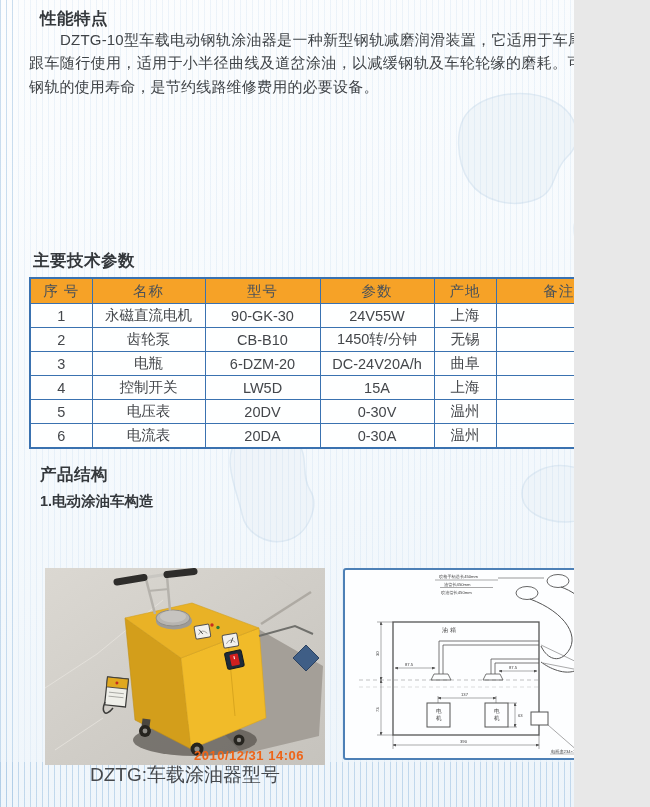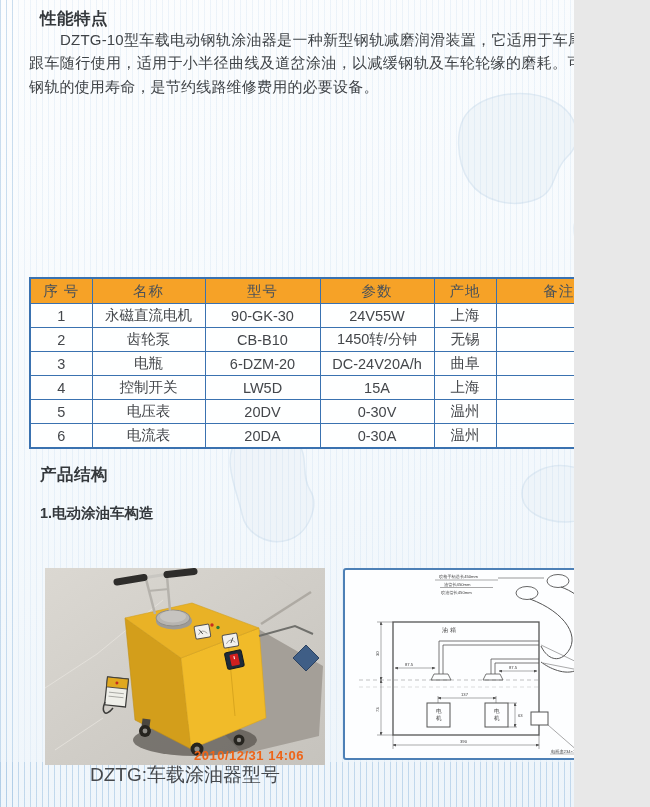--- a/index.html
+++ b/index.html
@@ -10,21 +10,21 @@
   }
   .stripes{position:absolute;inset:0;pointer-events:none;
     background:repeating-linear-gradient(90deg,rgba(176,205,232,.20) 0 1px,rgba(255,255,255,0) 1px 6px);}
   .stripes.left{width:13px;background:repeating-linear-gradient(90deg,rgba(160,195,226,.45) 0 1px,rgba(255,255,255,0) 1px 6px);}
   .stripes.bottom{top:762px;height:45px;background:repeating-linear-gradient(90deg,rgba(160,195,226,.5) 0 1px,rgba(255,255,255,0) 1px 6px);}
   .wm{position:absolute;inset:0;pointer-events:none;}
   .h1{position:absolute;font-size:16.5px;font-weight:bold;color:#34383c;letter-spacing:.5px;}
   .bodytext{position:absolute;left:2px;width:646px;margin-left:27px;}
   .bodytext p{margin:0 0 4px 0;font-size:15px;line-height:23.3px;color:#3f4347;
     text-align:justify;text-indent:31px;letter-spacing:.2px;}
-  .h3{position:absolute;font-size:14.5px;font-weight:bold;color:#34383c;margin-top:12px;}
+  .h3{position:absolute;font-size:14.5px;font-weight:bold;color:#34383c;}
   table.specs{position:absolute;left:29px;top:277px;width:592px;border-collapse:collapse;table-layout:fixed;}
   table.specs th,table.specs td{border:1px solid #3a72b0;text-align:center;vertical-align:middle;overflow:hidden;white-space:nowrap;}
   table.specs{border:2px solid #3a72b0;}
   table.specs th{height:22px;background:#f6a227;color:#4a5158;font-size:14.5px;font-weight:500;letter-spacing:1px;}
   table.specs td{height:21px;font-size:14.5px;color:#44474b;background:#feffff;}
   .caption{position:absolute;left:45px;top:765px;width:280px;text-align:center;
     font-size:19px;line-height:20px;color:#45484c;}
   .photo{position:absolute;left:45px;top:568px;}
   .diagram{position:absolute;left:343px;top:568px;}
 </style>
@@ -44,20 +44,21 @@
 
   <div class="stripes"></div>
   <div class="stripes left"></div>
   <div class="stripes bottom"></div>
 
   <div class="h1" style="left:40px;top:8px;">性能特点</div>
   <div class="bodytext" style="top:28px;">
     <p>DZTG-10型车载电动钢轨涂油器是一种新型钢轨减磨润滑装置，它适用于车尾及小轨道车上跟车随行使用，适用于小半径曲线及道岔涂油，以减缓钢轨及车轮轮缘的磨耗。可以有效地延长钢轨的使用寿命，是节约线路维修费用的必要设备。</p>
   </div>
 
+  <div class="h1" style="left:33px;top:250px;">主要技术参数</div>
   <table class="specs">
     <colgroup>
       <col style="width:62px">
         <col style="width:113px">
         <col style="width:115px">
       <col style="width:114px">
         <col style="width:62px">
         <col style="width:126px">
     </colgroup>
     <tbody>

